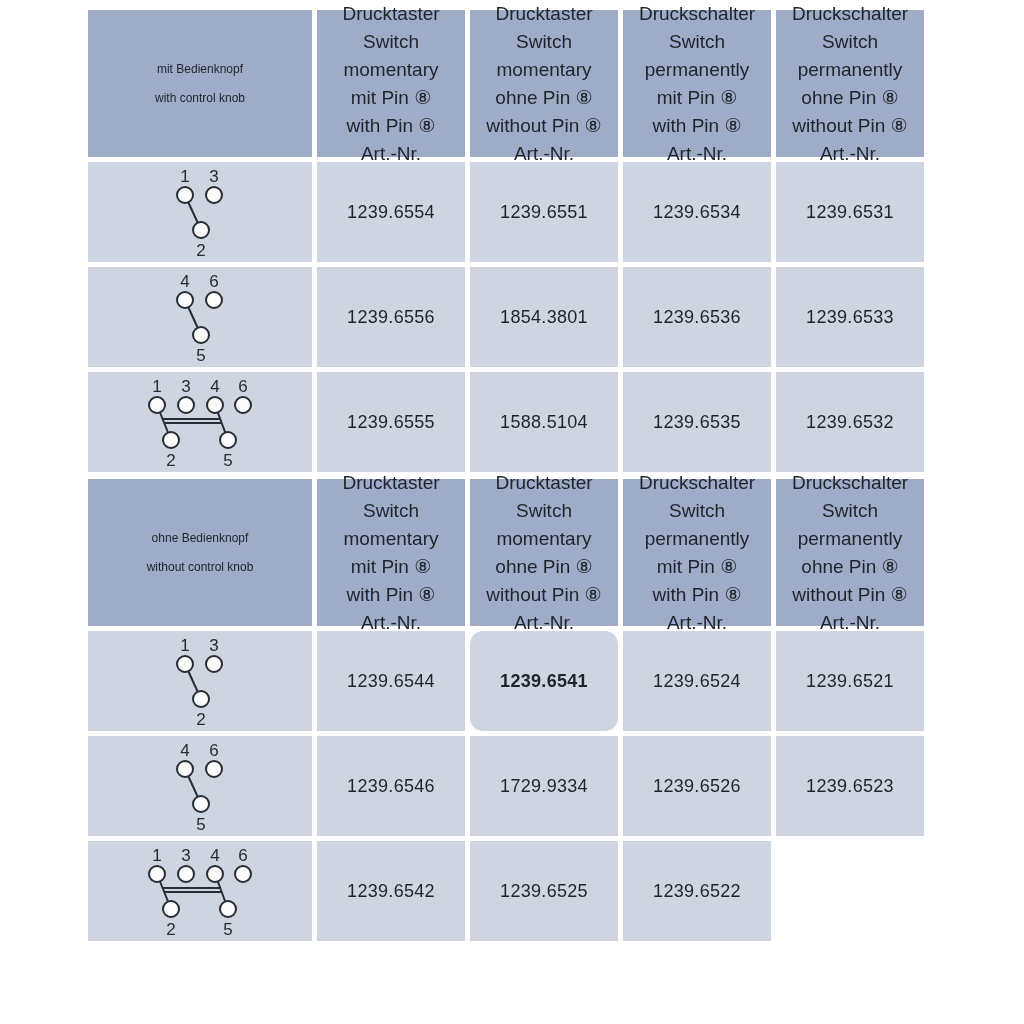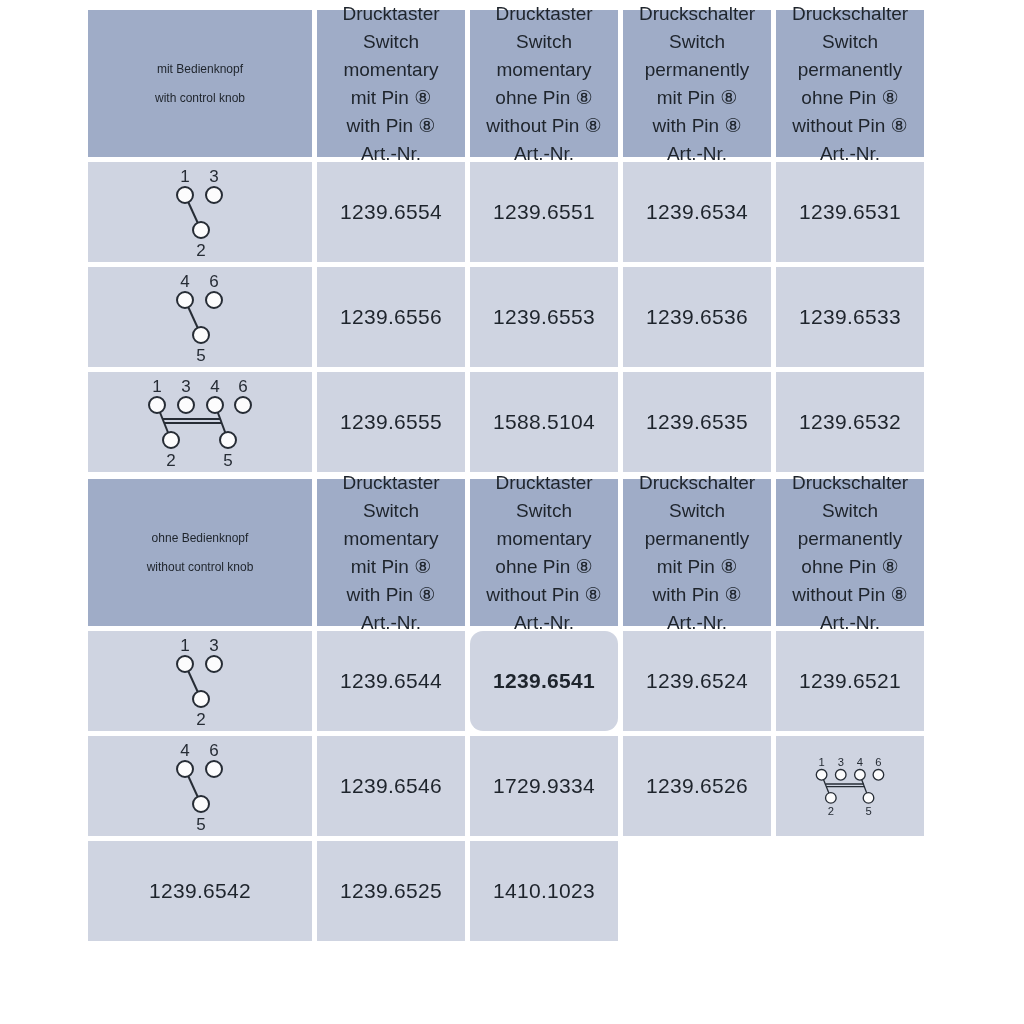--- a/index.html
+++ b/index.html
@@ -28,21 +28,21 @@
   .head { background: #9facc7; height: 147px; }
   .body { background: #cfd4e1; height: 100px; }
 
   .multiline {
     white-space: pre-line;
     font-size: 19px;
     line-height: 28px;
   }
   .corner .multiline { font-size: 12px; line-height: 29px; }
 
-  .num { font-size: 21px; letter-spacing: 0.3px; }
+  .num { font-size: 18px; letter-spacing: 0.3px; }
   .num.bold { font-weight: 700; border-radius: 13px; }
 
   .diag { width: 224px; height: 100px; display: block; }
   .diag circle { fill: #fcfcfd; stroke: #262c35; stroke-width: 2; }
   .diag line { stroke: #262c35; stroke-width: 2; }
   .diag text {
     font-size: 17px;
     fill: #262c35;
     text-anchor: middle;
     font-family: inherit;
@@ -113,21 +113,21 @@
         <line x1="97" y1="33" x2="113" y2="68"></line>
         <circle cx="97" cy="33" r="8"></circle>
         <circle cx="126" cy="33" r="8"></circle>
         <circle cx="113" cy="68" r="8"></circle>
         <text x="97" y="20">4</text>
         <text x="126" y="20">6</text>
         <text x="113" y="94">5</text>
       </svg>
     </div>
     <div class="cell body num">1239.6556</div>
-    <div class="cell body num">1239.6553</div>
+    <div class="cell body num">1854.3801</div>
     <div class="cell body num">1239.6536</div>
     <div class="cell body num">1239.6533</div>
 
     <div class="cell body">
       <svg class="diag" viewBox="0 0 224 100" aria-hidden="true">
         <line x1="69" y1="33" x2="83" y2="68"></line>
         <line x1="127" y1="33" x2="140" y2="68"></line>
         <line x1="75" y1="47" x2="133" y2="47"></line>
         <line x1="76" y1="51" x2="134" y2="51"></line>
         <circle cx="69" cy="33" r="8"></circle>
@@ -212,20 +212,21 @@
         <circle cx="126" cy="33" r="8"></circle>
         <circle cx="113" cy="68" r="8"></circle>
         <text x="97" y="20">4</text>
         <text x="126" y="20">6</text>
         <text x="113" y="94">5</text>
       </svg>
     </div>
     <div class="cell body num">1239.6546</div>
     <div class="cell body num">1729.9334</div>
     <div class="cell body num">1239.6526</div>
+    <div class="cell body num">1239.6523</div>
 
     <div class="cell body">
       <svg class="diag" viewBox="0 0 224 100" aria-hidden="true">
         <line x1="69" y1="33" x2="83" y2="68"></line>
         <line x1="127" y1="33" x2="140" y2="68"></line>
         <line x1="75" y1="47" x2="133" y2="47"></line>
         <line x1="76" y1="51" x2="134" y2="51"></line>
         <circle cx="69" cy="33" r="8"></circle>
         <circle cx="98" cy="33" r="8"></circle>
         <circle cx="127" cy="33" r="8"></circle>
@@ -235,16 +236,16 @@
         <text x="69" y="20">1</text>
         <text x="98" y="20">3</text>
         <text x="127" y="20">4</text>
         <text x="155" y="20">6</text>
         <text x="83" y="94">2</text>
         <text x="140" y="94">5</text>
       </svg>
     </div>
     <div class="cell body num">1239.6542</div>
     <div class="cell body num">1239.6525</div>
-    <div class="cell body num">1410.1023</div>
+    <div class="cell body num">1239.6522</div>
   </section>
 
 </main>
 
 </body></html>

